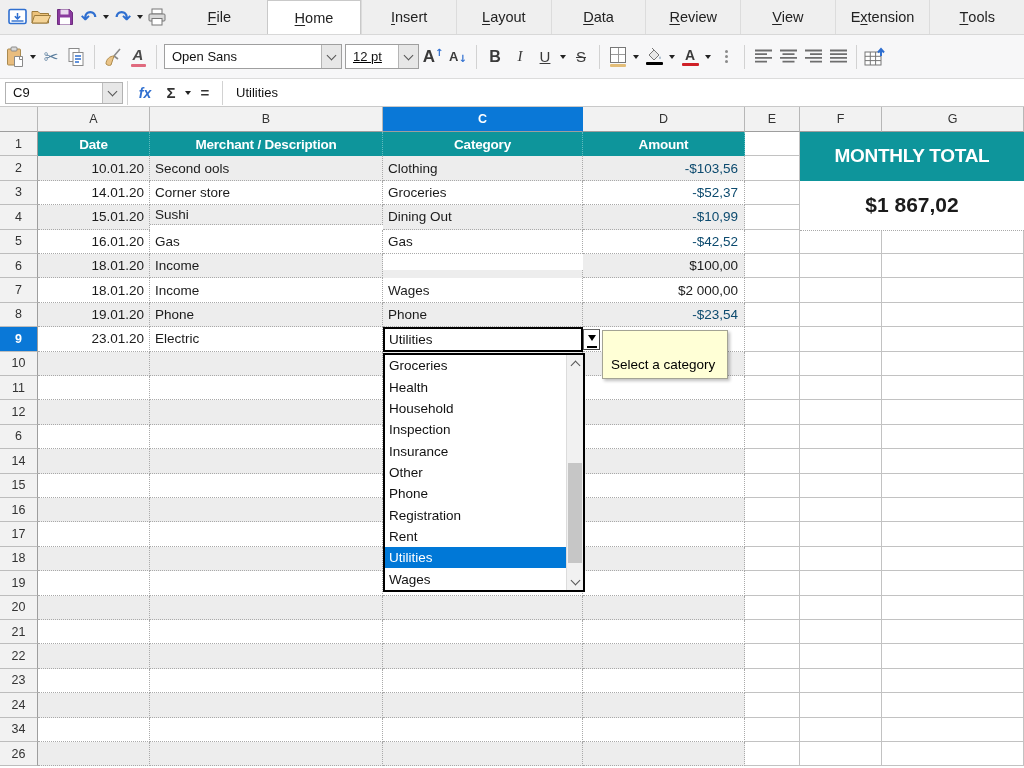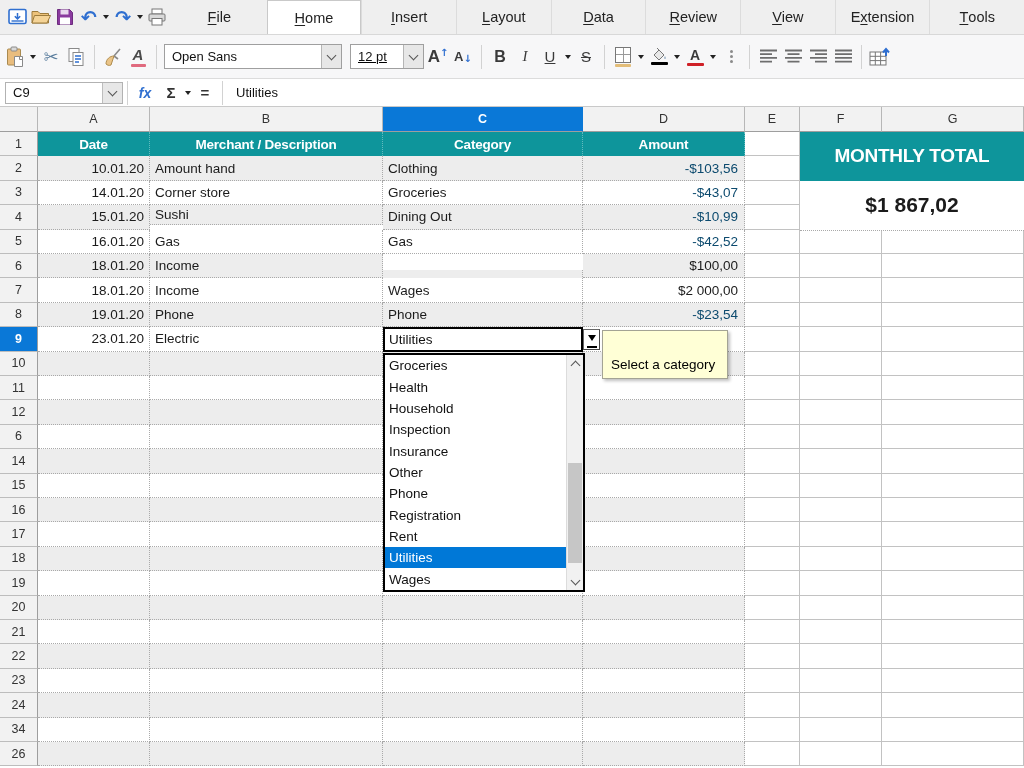--- a/index.html
+++ b/index.html
@@ -176,21 +176,21 @@
         <span class="underbar" style="width:15px;background:#e06a7e;"></span>
       </span>
     </div>
     <div class="tsep"></div>
     <div class="combo" style="width:178px;">
       <span class="val">Open Sans</span>
       <span class="cbtn">
           <span class="chev"></span>
         </span>
     </div>
-    <div class="combo" style="width:74px;margin-left:5px;text-decoration:underline;">
+    <div class="combo" style="width:74px;text-decoration:underline;">
       <span class="val">12 pt</span>
       <span class="cbtn">
           <span class="chev"></span>
         </span>
     </div>
     <div class="tbtn">
       <span style="font-size:17px;font-weight:700;color:#3a3a3a;">A</span>
         <span class="arrow-up-sm" style="margin-top:-8px;">↑</span>
     </div>
     <div class="tbtn">
@@ -310,31 +310,31 @@
         <div class="rh-cell" style="top: 25px; height: 24.4px;">1</div>
         <div class="cell tcell thead" style="position: absolute; left: 38px; top: 25px; width: 112px; height: 24.4px;">Date</div>
         <div class="cell tcell thead" style="position: absolute; left: 150px; top: 25px; width: 233px; height: 24.4px;">Merchant / Description</div>
         <div class="cell tcell thead" style="position: absolute; left: 383px; top: 25px; width: 200px; height: 24.4px;">Category</div>
         <div class="cell tcell thead" style="position: absolute; left: 583px; top: 25px; width: 162px; height: 24.4px;">Amount</div>
         <div class="cell pcell" style="position: absolute; left: 745px; top: 25px; width: 55px; height: 24.4px;"></div>
         <div class="cell pcell" style="position: absolute; left: 800px; top: 25px; width: 82px; height: 24.4px;"></div>
         <div class="cell pcell" style="position: absolute; left: 882px; top: 25px; width: 142px; height: 24.4px;"></div>
         <div class="rh-cell" style="top: 49.4px; height: 24.4px;">2</div>
         <div class="cell tcell stripe al-r" style="position: absolute; left: 38px; top: 49.4px; width: 112px; height: 24.4px;">10.01.20</div>
-        <div class="cell tcell stripe al-l" style="position: absolute; left: 150px; top: 49.4px; width: 233px; height: 24.4px;">Amount hand</div>
+        <div class="cell tcell stripe al-l" style="position: absolute; left: 150px; top: 49.4px; width: 233px; height: 24.4px;">Second ools</div>
         <div class="cell tcell stripe al-l" style="position: absolute; left: 383px; top: 49.4px; width: 200px; height: 24.4px;">Clothing</div>
         <div class="cell tcell stripe amount neg" style="position: absolute; left: 583px; top: 49.4px; width: 162px; height: 24.4px;">-$103,56</div>
         <div class="cell pcell" style="position: absolute; left: 745px; top: 49.4px; width: 55px; height: 24.4px;"></div>
         <div class="cell pcell" style="position: absolute; left: 800px; top: 49.4px; width: 82px; height: 24.4px;"></div>
         <div class="cell pcell" style="position: absolute; left: 882px; top: 49.4px; width: 142px; height: 24.4px;"></div>
         <div class="rh-cell" style="top: 73.8px; height: 24.4px;">3</div>
         <div class="cell tcell al-r" style="position: absolute; left: 38px; top: 73.8px; width: 112px; height: 24.4px;">14.01.20</div>
         <div class="cell tcell al-l" style="position: absolute; left: 150px; top: 73.8px; width: 233px; height: 24.4px;">Corner store</div>
         <div class="cell tcell al-l" style="position: absolute; left: 383px; top: 73.8px; width: 200px; height: 24.4px;">Groceries</div>
-        <div class="cell tcell amount neg" style="position: absolute; left: 583px; top: 73.8px; width: 162px; height: 24.4px;">-$43,07</div>
+        <div class="cell tcell amount neg" style="position: absolute; left: 583px; top: 73.8px; width: 162px; height: 24.4px;">-$52,37</div>
         <div class="cell pcell" style="position: absolute; left: 745px; top: 73.8px; width: 55px; height: 24.4px;"></div>
         <div class="cell pcell" style="position: absolute; left: 800px; top: 73.8px; width: 82px; height: 24.4px;"></div>
         <div class="cell pcell" style="position: absolute; left: 882px; top: 73.8px; width: 142px; height: 24.4px;"></div>
         <div class="rh-cell" style="top: 98.2px; height: 24.4px;">4</div>
         <div class="cell tcell stripe al-r" style="position: absolute; left: 38px; top: 98.2px; width: 112px; height: 24.4px;">15.01.20</div>
         <div class="cell tcell stripe al-l" style="position: absolute; left: 150px; top: 98.2px; width: 233px; height: 20px;">Sushi</div>
         <div class="cell tcell stripe al-l" style="position: absolute; left: 383px; top: 98.2px; width: 200px; height: 24.4px;">Dining Out</div>
         <div class="cell tcell stripe amount neg" style="position: absolute; left: 583px; top: 98.2px; width: 162px; height: 24.4px;">-$10,99</div>
         <div class="cell pcell" style="position: absolute; left: 745px; top: 98.2px; width: 55px; height: 24.4px;"></div>
         <div class="cell pcell" style="position: absolute; left: 800px; top: 98.2px; width: 82px; height: 24.4px;"></div>

